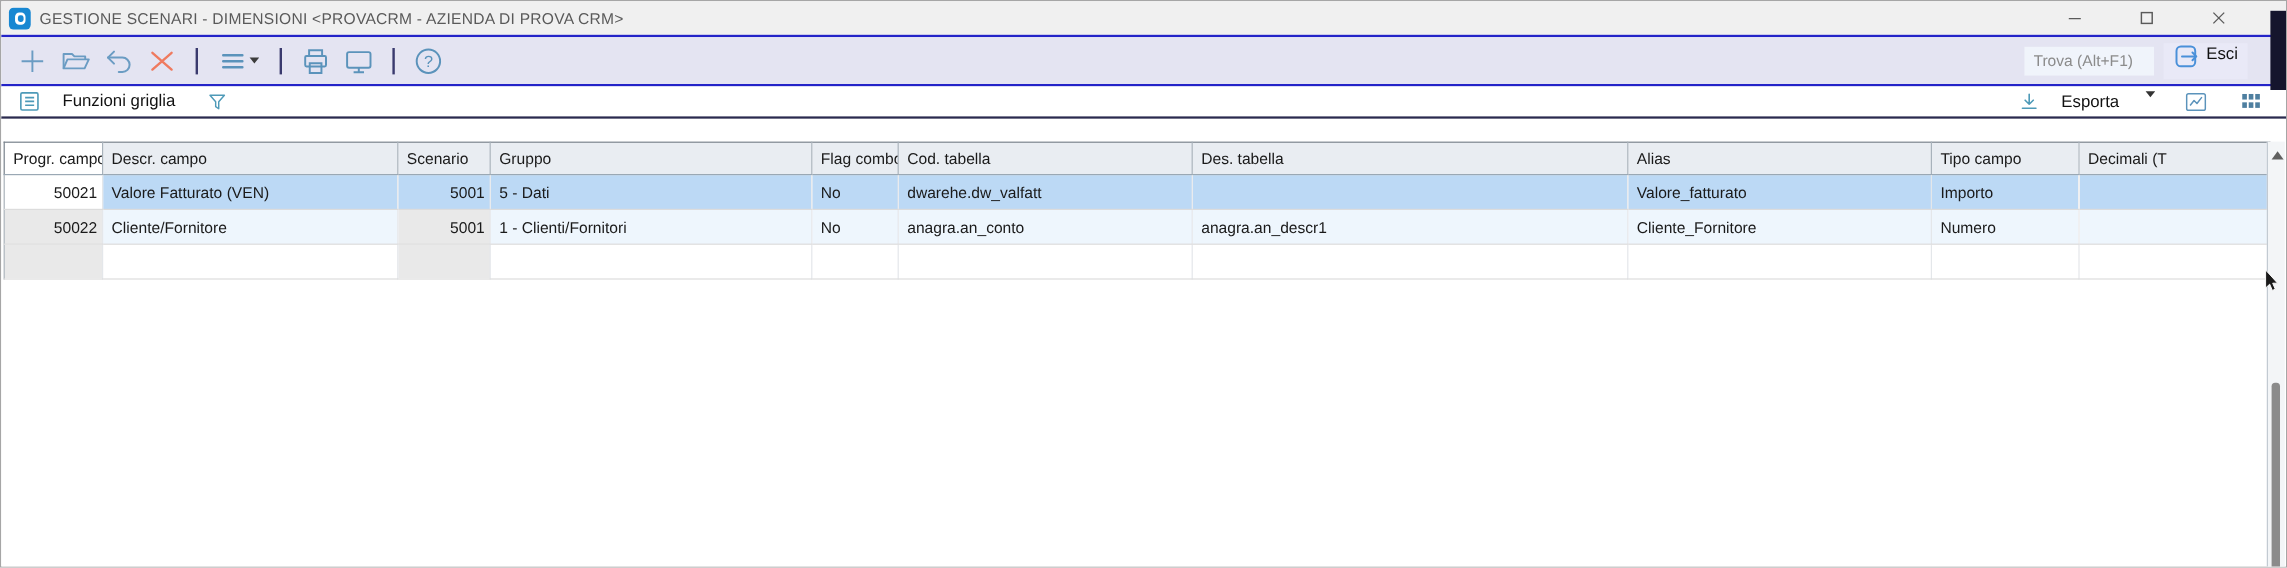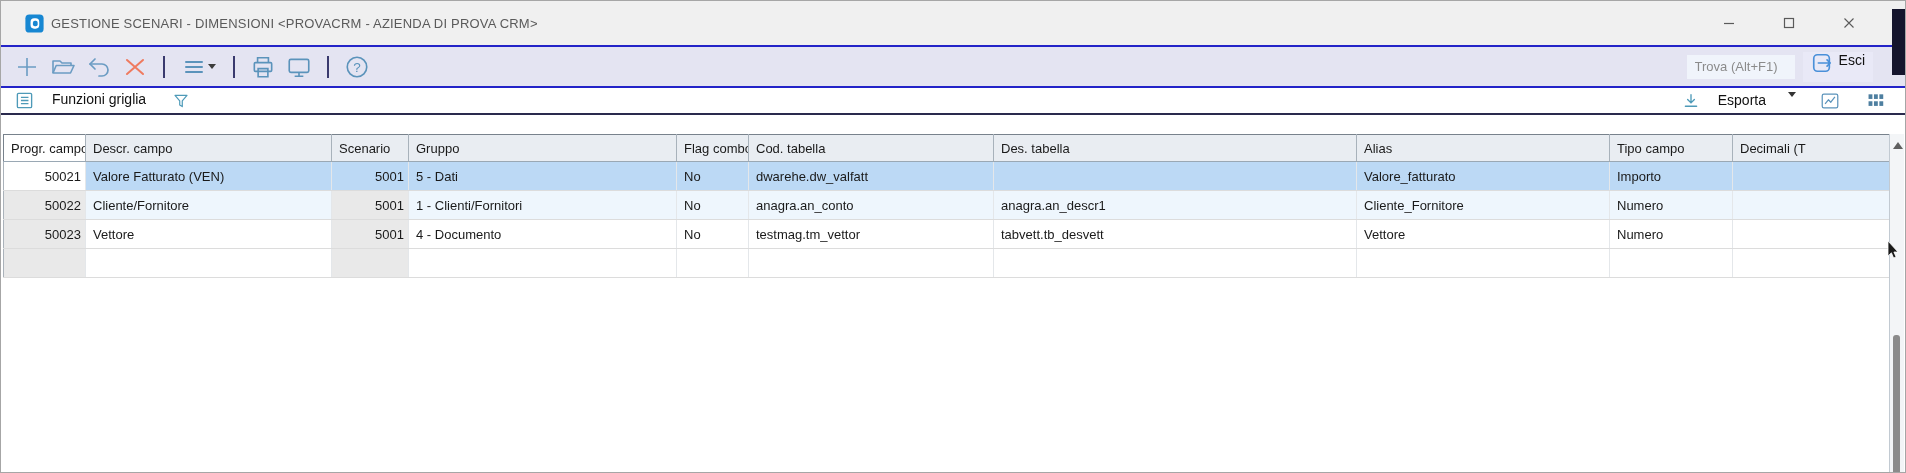--- a/index.html
+++ b/index.html
@@ -2,21 +2,21 @@
 <html><head>
 <meta charset="utf-8">
 <style>
   * { box-sizing: border-box; margin: 0; padding: 0; }
   html,body { background:#c8c8c8; }
   body { font-family: "Liberation Sans", "DejaVu Sans", sans-serif; font-size:13px; color:#1a1a1a; }
 
   .window { position:relative; width:1906px; height:473px; background:#fff; border:1px solid #a6a6a6; overflow:hidden; }
 
   
-  .titlebar { height:44px; background:#f0f0f0; display:flex; align-items:center; padding-left:24px; }
+  .titlebar { height:28px; background:#f0f0f0; display:flex; align-items:center; padding-left:6px; }
   .app-icon { width:19px; height:19px; margin-right:7px; flex:0 0 auto; }
   .title-text { color:#5a5a5a; font-size:13px; letter-spacing:.2px; white-space:nowrap; }
   .win-controls { margin-left:auto; display:flex; height:28px; }
   .win-btn { width:60px; height:28px; display:flex; align-items:center; justify-content:center; background:transparent; border:none; cursor:default; }
   .win-btn svg { display:block; }
   .caption-gap { width:26px; height:28px; }
 
   
   .navy-line { height:2px; background:#2323c8; }
   .dark-line { height:2px; background:#2a2a4e; }
@@ -253,32 +253,20 @@
             <td class="c-gray al-r">5001</td>
             <td class="c-alt">1 - Clienti/Fornitori</td>
             <td class="c-alt">No</td>
             <td class="c-alt">anagra.an_conto</td>
             <td class="c-alt">anagra.an_descr1</td>
             <td class="c-alt">Cliente_Fornitore</td>
             <td class="c-alt">Numero</td>
             <td class="c-alt"></td>
           </tr>
           <tr>
-            <td class="c-gray al-r">50023</td>
-            <td class="c-white">Vettore</td>
-            <td class="c-gray al-r">5001</td>
-            <td class="c-white">4 - Documento</td>
-            <td class="c-white">No</td>
-            <td class="c-white">testmag.tm_vettor</td>
-            <td class="c-white">tabvett.tb_desvett</td>
-            <td class="c-white">Vettore</td>
-            <td class="c-white">Numero</td>
-            <td class="c-white"></td>
-          </tr>
-          <tr>
             <td class="c-gray al-r"></td>
             <td class="c-white"></td>
             <td class="c-gray al-r"></td>
             <td class="c-white"></td>
             <td class="c-white"></td>
             <td class="c-white"></td>
             <td class="c-white"></td>
             <td class="c-white"></td>
             <td class="c-white"></td>
             <td class="c-white"></td>

